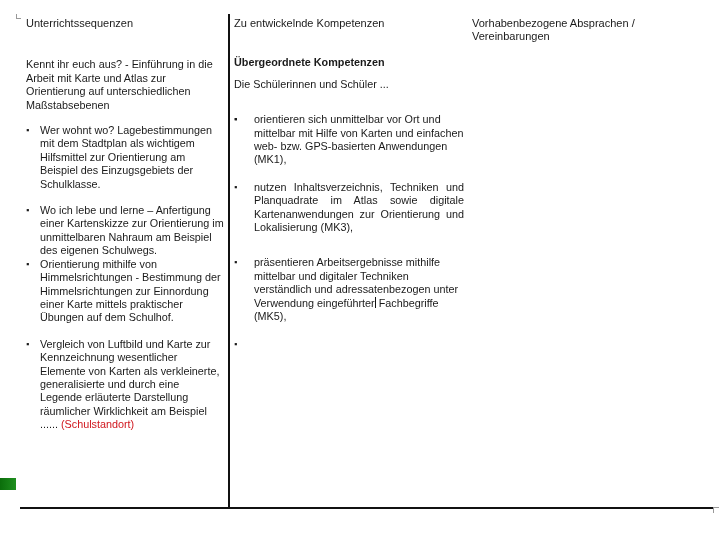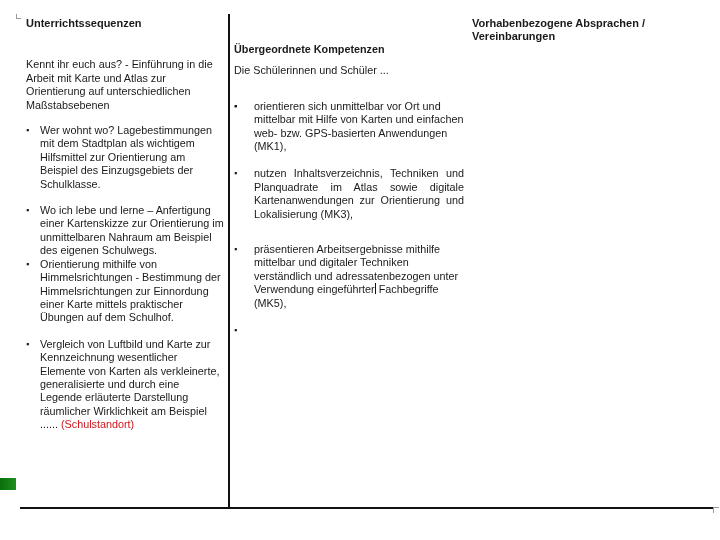--- a/index.html
+++ b/index.html
@@ -10,21 +10,21 @@
   .corner-mark-br { position:absolute; left:713px; top:507px; width:5px; height:5px;
          border-left:1px solid #999; border-top:1px solid #999; }
   .col-divider { position:absolute; left:228px; top:14px; width:1.5px; height:494px; background:#111; }
   .bottom-rule { position:absolute; left:20px; top:507px; width:694px; height:1.5px; background:#111; }
   .green-marker { position:absolute; left:0; top:478px; width:16px; height:12px;
          background:linear-gradient(90deg,#0b6e0b,#1f8f1f); }
   .col { position:absolute; top:17px; font-size:10.8px; line-height:13.4px; }
   .col1 { left:26px; width:198px; }
   .col2 { left:234px; width:230px; }
   .col3 { left:472px; width:230px; }
-  .hdr { font-weight:bold; font-size:11px; line-height:13.4px; margin:0; }
+  .hdr { font-weight:normal; font-size:11px; line-height:13.4px; margin:0; }
   .intro { margin:28px 0 0 0; }
   .sub-hdr { font-weight:bold; margin:26px 0 0 0; }
   .lead { margin:8px 0 1px 0; }
   ul { list-style:none; margin:0; padding:0; }
   li { position:relative; padding-left:14px; }
   li .bullet { position:absolute; left:0; top:0; font-size:9px; }
   .c1-list li { padding-left:14px; }
   .c1-list li .bullet { left:0; }
   .c2-list li { padding-left:20px; }
   .c2-list li .bullet { left:20px; margin-left:-20px; left:0; padding-left:18px; }
@@ -61,20 +61,21 @@
     </li>
     <li style="margin-top:13px;">
       <span class="bullet">▪</span>
       <span>Vergleich von Luftbild und Karte zur Kennzeichnung wesentlicher Elemente von Karten als verkleinerte, generalisierte und durch eine Legende erläuterte Darstellung räumlicher Wirklichkeit am Beispiel ......</span>
       <span class="red">(Schulstandort)</span>
     </li>
   </ul>
 </div>
 
 <div class="col col2">
+  <p class="hdr">Zu entwickelnde Kompetenzen</p>
   <p class="sub-hdr">Übergeordnete Kompetenzen</p>
   <p class="lead">Die Schülerinnen und Schüler ...</p>
   <ul class="c2-list" style="margin-top:22px;">
     <li style="padding-left:20px;">
       <span class="bullet" style="left:2px;">▪</span>
     </li>
     <li style="padding-left:20px; margin-top:14px;">
       <span class="bullet" style="left:2px;">▪</span>
       <span>orientieren sich unmittelbar vor Ort und mittelbar mit Hilfe von Karten und einfachen web- bzw. GPS-basierten Anwendungen (MK1),</span>
     </li>

